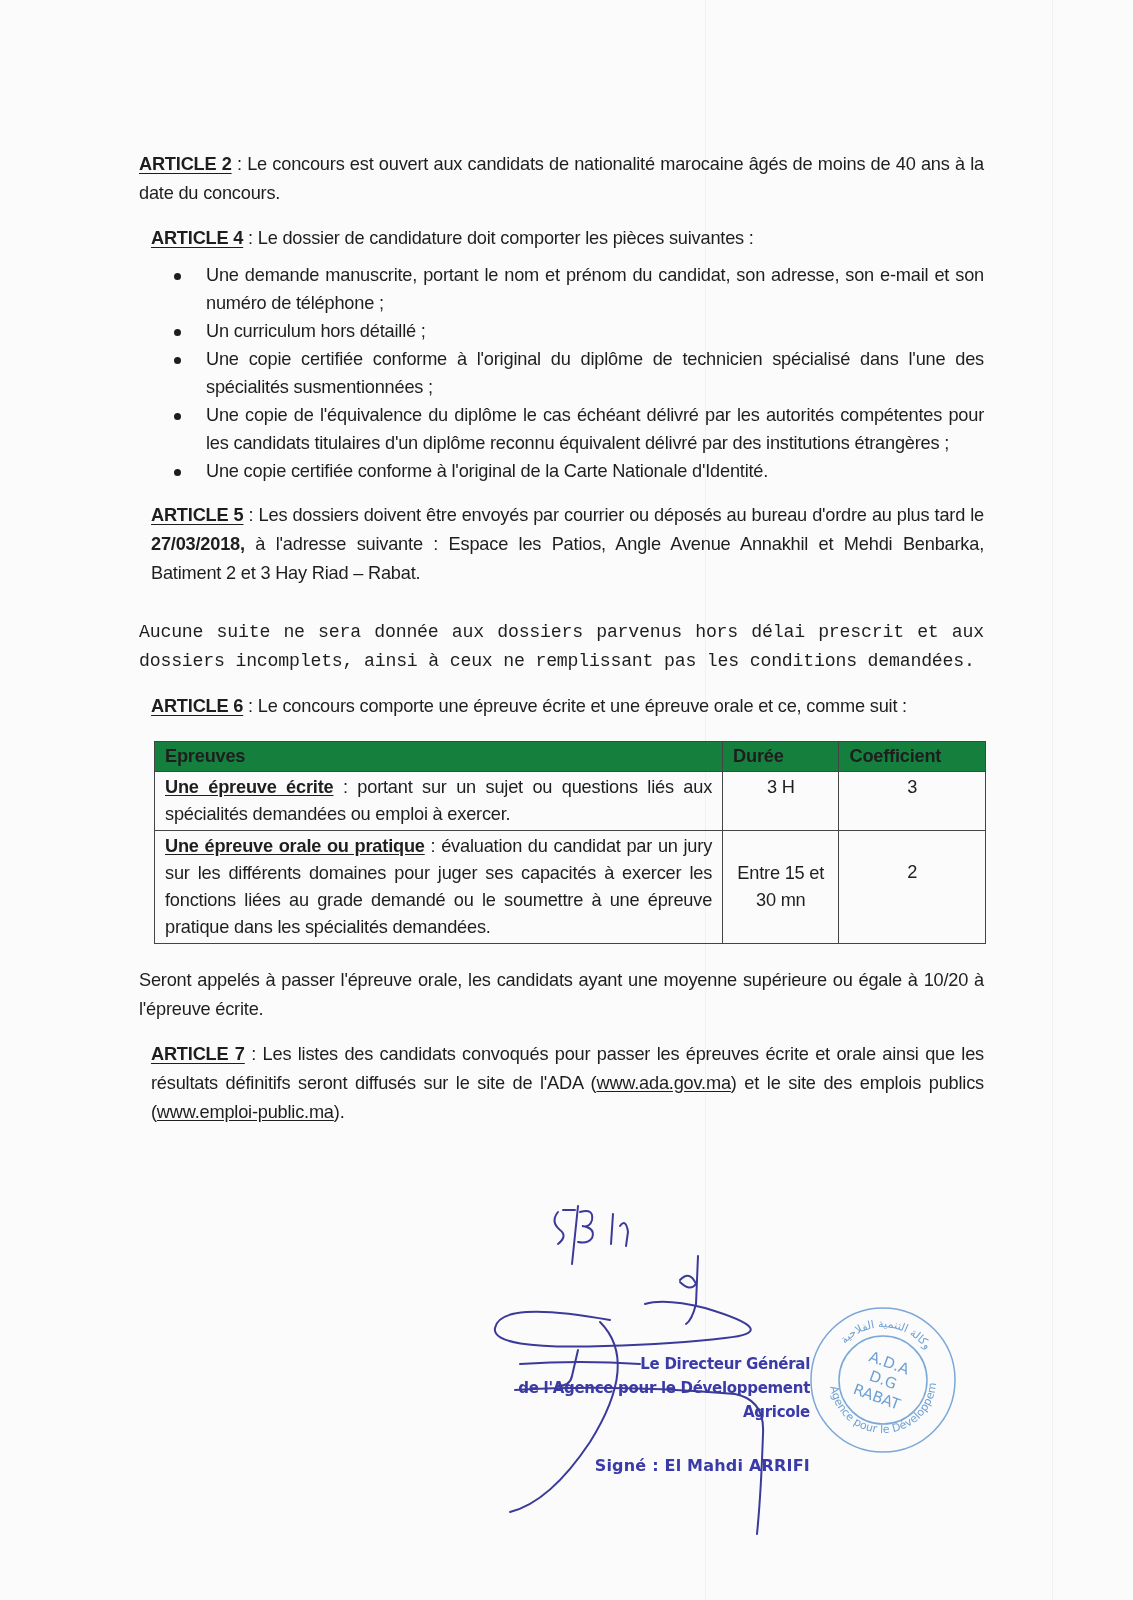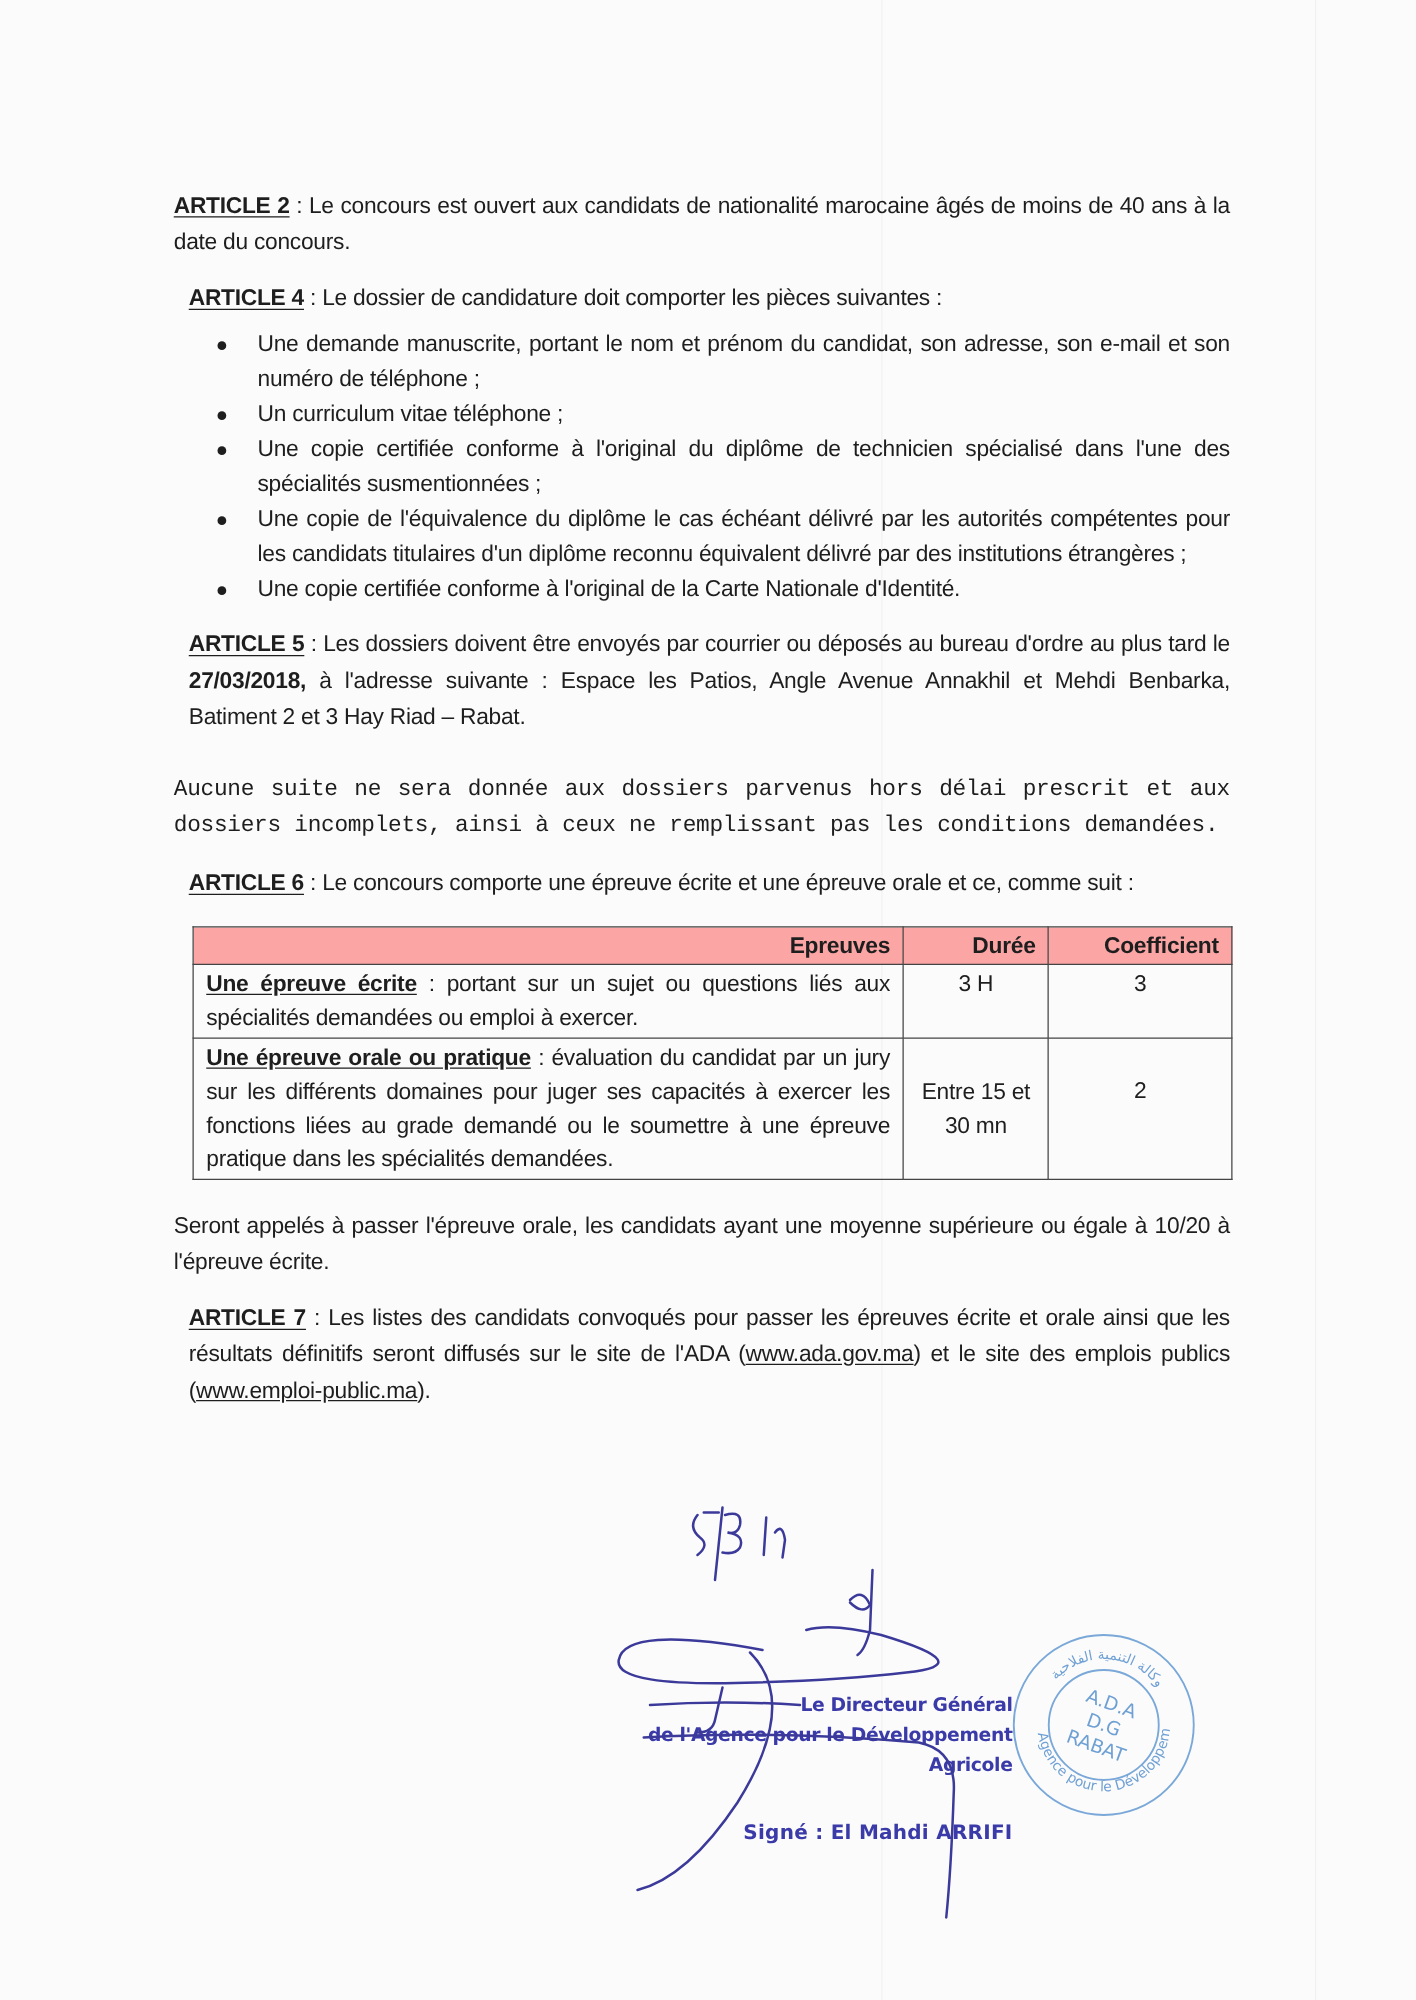--- a/index.html
+++ b/index.html
@@ -28,21 +28,21 @@
   ul.pieces li::before {
     content: ""; position: absolute; left: 35px; top: 12px;
     width: 7px; height: 7px; border-radius: 50%; background: #1e1e1e;
   }
   .bold { font-weight: bold; }
   table.epreuves {
     margin: 20px 0 0 15px; width: 832px; border-collapse: collapse;
     font-size: 18.2px; line-height: 27px;
   }
   table.epreuves th, table.epreuves td { border: 1.5px solid #444; vertical-align: top; padding: 2px 10px; }
-  table.epreuves th { background: #fca5a5; font-weight: bold; text-align: right; padding: 1px 10px; }
+  table.epreuves th { background: #15803d; font-weight: bold; text-align: left; padding: 1px 10px; }
   table.epreuves td.desc { text-align: justify; width: 545px; margin-top: 34px; }
   table.epreuves td.center { text-align: center; }
   table.epreuves td.mid { vertical-align: middle; }
   .u { text-decoration: underline; text-underline-offset: 2px; }
   .link { text-decoration: underline; text-underline-offset: 2px; color: #1e1e1e; }
   .sign-block {
     position: absolute; left: 490px; top: 1352px; width: 320px;
     color: #3a3aa8; font-weight: bold; text-align: right;
     font-family: "DejaVu Sans", sans-serif;
   }
@@ -63,21 +63,21 @@
     <p class="justify">
       <span class="art-label">ARTICLE 2</span><span> : </span><span>Le concours est ouvert aux candidats de nationalité marocaine âgés de moins de 40 ans à la date du concours.</span>
     </p>
 
 
     <p class="mt16">
       <span class="art-label">ARTICLE 4</span><span> : </span><span>Le dossier de candidature doit comporter les pièces suivantes :</span>
     </p>
     <ul class="pieces">
       <li>Une demande manuscrite, portant le nom et prénom du candidat, son adresse, son e-mail et son numéro de téléphone ;</li>
-      <li>Un curriculum vitae téléphone ;</li>
+      <li>Un curriculum hors détaillé ;</li>
       <li>Une copie certifiée conforme à l'original du diplôme de technicien spécialisé dans l'une des  spécialités susmentionnées ;</li>
       <li>Une copie de l'équivalence du diplôme le cas échéant délivré par les autorités compétentes pour les candidats titulaires d'un diplôme reconnu équivalent délivré par des institutions étrangères ;</li>
       <li>Une copie certifiée conforme à l'original de la Carte  Nationale d'Identité.</li>
     </ul>
 
     <p class="justify mt16">
       <span class="art-label">ARTICLE 5</span><span> : </span><span>Les dossiers doivent être envoyés par courrier ou déposés au bureau d'ordre au plus tard le </span><span class="bold">27/03/2018,</span><span> à l'adresse suivante : Espace les Patios, Angle Avenue Annakhil et Mehdi Benbarka, Batiment 2 et 3  Hay Riad – Rabat.</span>
     </p>
     <p class="justify mt30">Aucune suite ne sera donnée aux dossiers parvenus hors délai prescrit et aux dossiers incomplets, ainsi à ceux ne remplissant pas les conditions demandées.</p>
 

